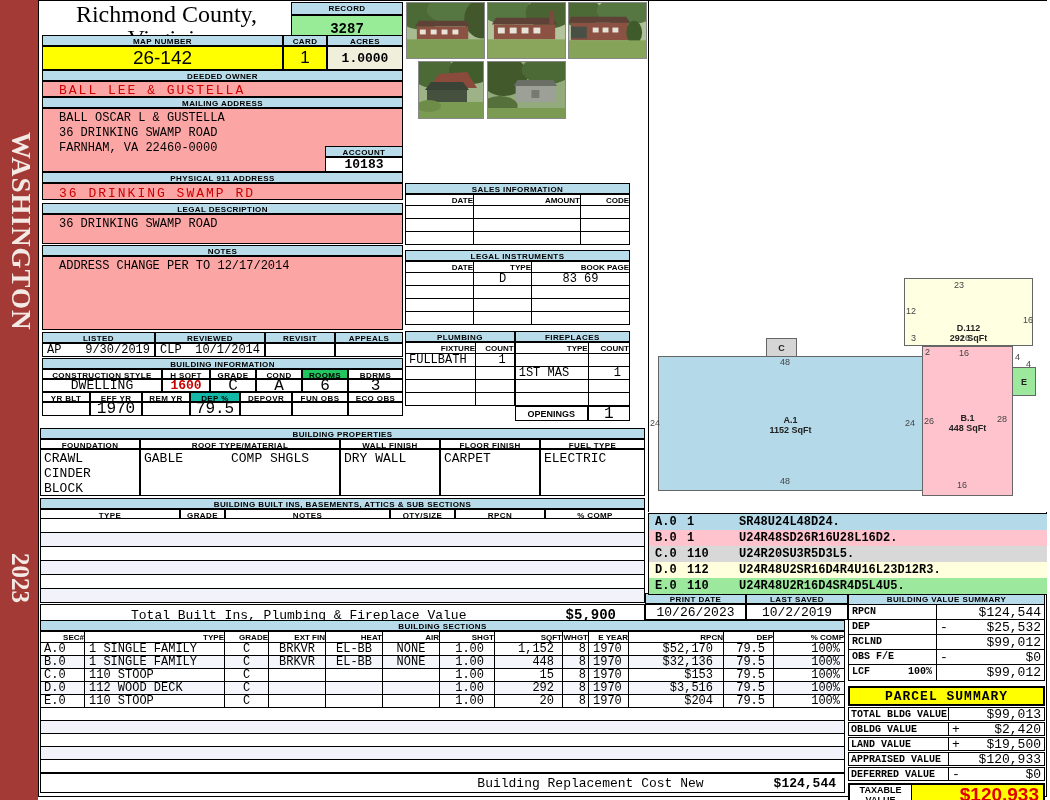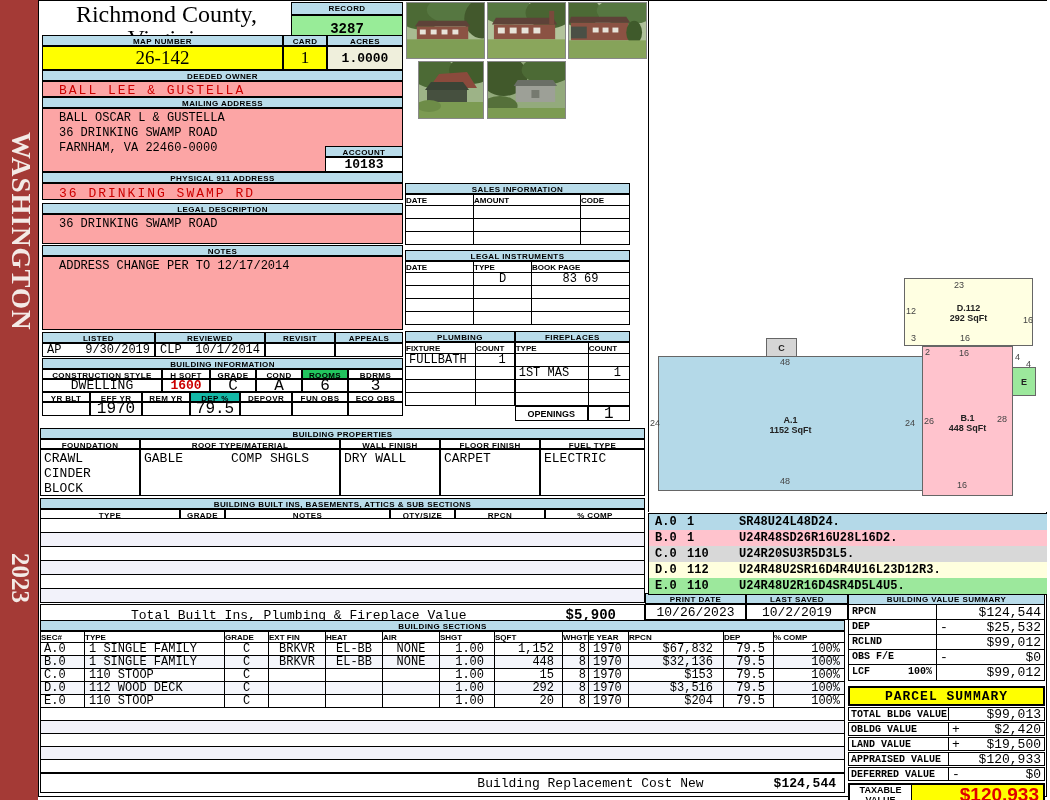--- a/index.html
+++ b/index.html
@@ -4,36 +4,36 @@
 <style>
   * {box-sizing:border-box;margin:0;padding:0}
   html,body{width:1050px;height:800px;overflow:hidden}
   body{position:relative;background:#fff;font-family:"Liberation Sans",sans-serif;color:#000}
   .abs{position:absolute}
   .flexrow{display:flex}
   .h{background:#B9DCEA;border:1px solid #000;font:bold 8px "Liberation Sans",sans-serif;
      text-align:center;line-height:10px;letter-spacing:.4px;overflow:hidden;padding-top:1px}
   .val{border:1px solid #000;background:#fff;display:flex;align-items:center;justify-content:center;overflow:hidden}
   .mono{font-family:"Liberation Mono","DejaVu Sans Mono",monospace}
-  .serif{font-family:Liberation Serif, serif}
+  .serif{font-family:Liberation Sans, sans-serif}
   .red{color:#CC0000}
   .bold{font-weight:bold}
   .yellow{background:#FFFF00}
   .green{background:#98EC98}
   .beige{background:#EFEFDC}
   #main-frame{left:38px;top:0;width:1009px;height:797px;border:1px solid #000}
   #sidebar{left:0;top:0;width:38px;height:800px;background:#A43A36}
   .vtext{position:absolute;writing-mode:vertical-rl;color:#F3EAE6;font-family:"Liberation Serif",serif;font-weight:bold}
   #col-left{left:42px;top:2px;width:361px}
   .county-title{font:24px "Liberation Serif",serif;line-height:24px;text-align:center}
   .county-sub{font:7.5px "Liberation Sans",sans-serif;text-align:center;letter-spacing:.2px}
   .boxtext{border:1px solid #000;background:#fca5a5;font:12px "Liberation Mono",monospace;padding:2px 16px;overflow:hidden}
   table{border-collapse:collapse;table-layout:fixed;width:100%}
   th,td{border:1px solid #000;font:12px "Liberation Mono",monospace;line-height:12px;height:13px;overflow:hidden;white-space:pre}
-  th{font:bold 8px "Liberation Sans",sans-serif;background:#fff;text-align:left;height:11px;line-height:9px}
+  th{font:bold 8px "Liberation Sans",sans-serif;background:#fff;text-align:right;height:11px;line-height:9px}
   #col-mid{left:405px;top:183px;width:225px}
   #photos .photo{position:absolute;overflow:hidden;border:1px solid #888}
   #band{left:40px;top:428px;width:605px}
   .bp-cell{border:1px solid #000;background:#fff;font:13px "Liberation Mono",monospace;padding:1px 3px;overflow:hidden}
   .stripe{border-bottom:1px solid #000;width:100%}
   .stripe.alt{background:#F2F2FA}
   #sections{left:40px;top:620px;width:805px}
   #sections td:nth-child(1){padding-left:3px}
   #sections td:nth-child(2){padding-left:4px}
   #sections td:nth-child(3),#sections td:nth-child(4),#sections td:nth-child(5),#sections td:nth-child(6){text-align:center}
@@ -579,21 +579,21 @@
           <td>A.0</td>
           <td>1 SINGLE FAMILY</td>
           <td>C</td>
           <td>BRKVR</td>
           <td>EL-BB</td>
           <td>NONE</td>
           <td>1.00</td>
           <td>1,152</td>
           <td>8</td>
           <td>1970</td>
-          <td>$67,832</td>
+          <td>$52,170</td>
           <td>79.5</td>
           <td>100%</td>
         </tr>
         <tr>
           <td>B.0</td>
           <td>1 SINGLE FAMILY</td>
           <td>C</td>
           <td>BRKVR</td>
           <td>EL-BB</td>
           <td>NONE</td>
@@ -660,21 +660,21 @@
     <div class="stripe" style="height:13px"></div>
   </div>
   <div class="flexrow" style="height:20px;border:1px solid #000;align-items:center;justify-content:flex-end">
     <span class="mono" style="font-size:13px">Building Replacement Cost New</span>
     <span class="mono bold" style="font-size:13px;margin-left:70px;margin-right:8px">$124,544</span>
   </div>
 </div>
 
 <div id="sketch" class="abs">
   <div class="shape" style="left: 255px; top: 277px; width: 129px; height: 68px; background: rgb(255, 255, 226);">
-    <div class="shape-label" style="padding-top:24px">
+    <div class="shape-label" style="padding-top:44px">
       <div>D.112</div>
       <div>292 SqFt</div>
     </div>
   </div>
   <div class="shape" style="left: 9px; top: 355px; width: 265px; height: 135px; background: rgb(180, 217, 232);">
     <div class="shape-label" style="padding-top:58px">
       <div>A.1</div>
       <div>1152 SqFt</div>
     </div>
   </div>

